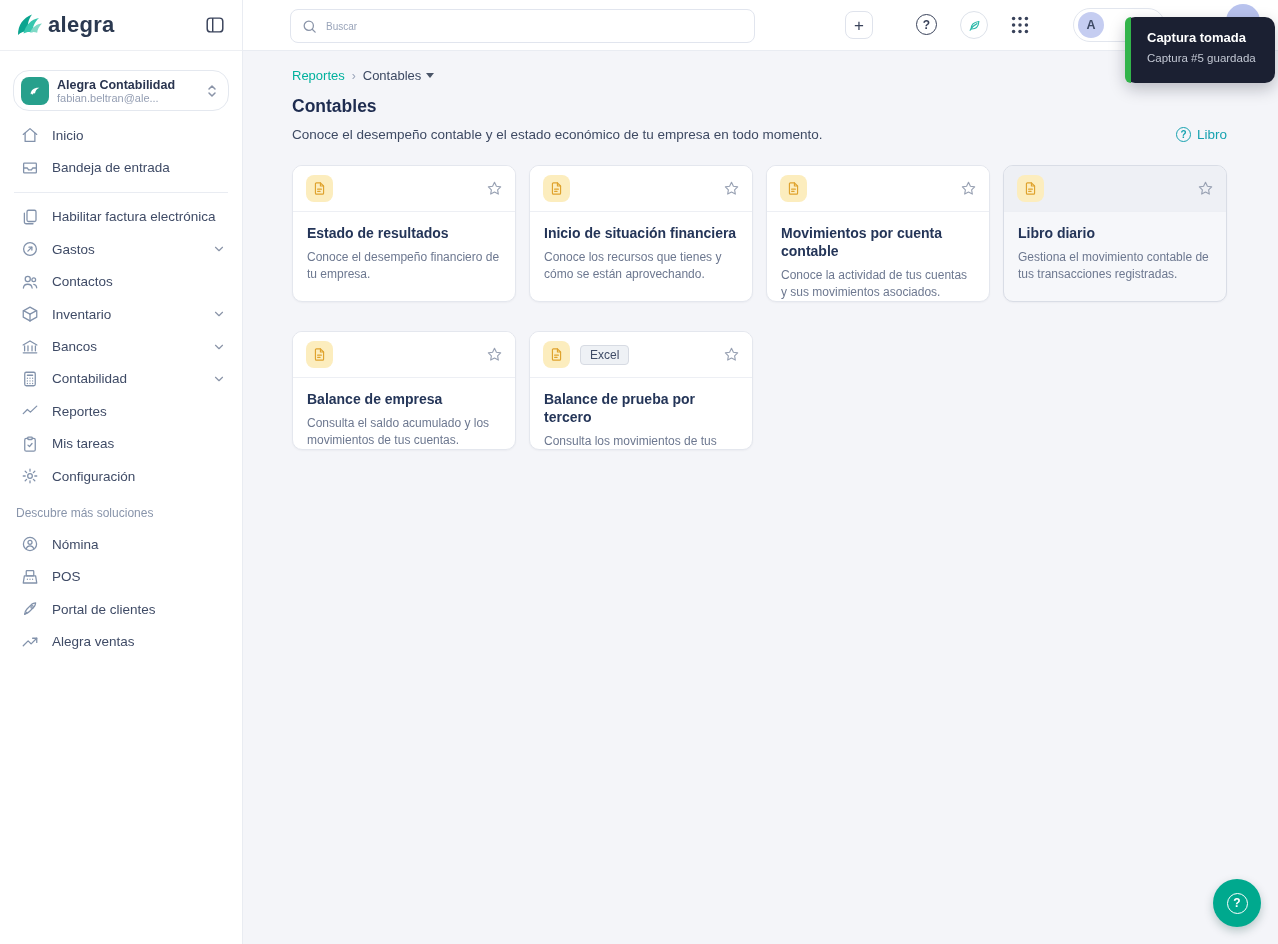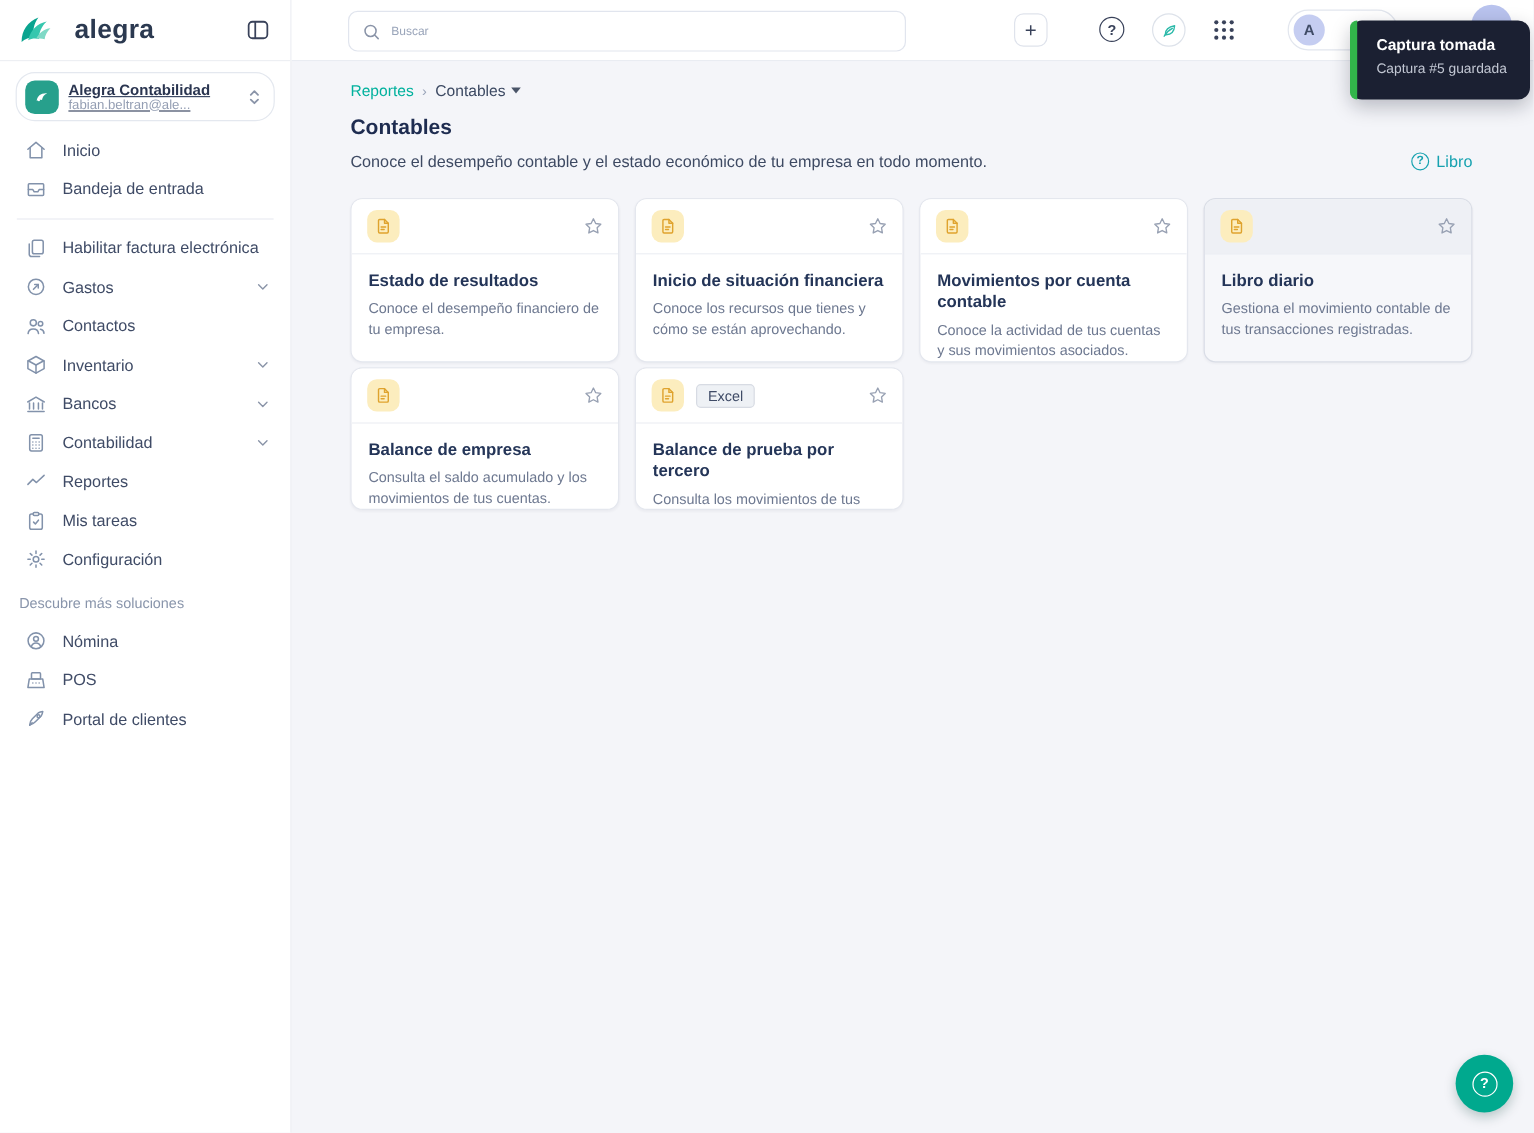--- a/index.html
+++ b/index.html
@@ -15,27 +15,27 @@
 
   
   .sidebar {
     position:absolute; left:0; top:0; width:243px; height:944px;
     background:#ffffff; border-right:1px solid #e9ecf2; z-index:2;
   }
   .logo-row {
     height:51px; display:flex; align-items:center;
     padding:0 16px 0 14px; border-bottom:1px solid #edeff3;
   }
-  .logo { display:flex; align-items:center; gap:18px; }
+  .logo { display:flex; align-items:center; gap:4px; }
   .logo-text { font-size:22px; font-weight:600; color:#2b3950; letter-spacing:.3px; }
   .collapse-btn { margin-left:auto; display:flex; cursor:pointer; }
 
   .ws-box {
-    margin:9px 13px 0 13px; height:41px; border:1px solid #e4e8ef; border-radius:16px;
-    display:flex; align-items:center; padding:0 10px 0 7px; cursor:pointer; background:#fff;text-decoration:underline;
+    margin:19px 13px 0 13px; height:41px; border:1px solid #e4e8ef; border-radius:16px;
+    display:flex; align-items:center; padding:0 10px 0 7px; cursor:pointer; background:#fff;
   }
   .ws-avatar {
     width:28px; height:28px; border-radius:8px; background:#27a08c;
     display:flex; align-items:center; justify-content:center; flex:none;
   }
   .ws-texts { margin-left:8px; min-width:0; }
   .ws-name { font-size:12.5px; font-weight:700; color:#2a3550; white-space:nowrap; }
   .ws-email { font-size:11px; color:#949eb3; white-space:nowrap; }
   .ws-caret { margin-left:auto; color:#8a94a8; }
 
@@ -134,21 +134,21 @@
   .ayuda-q {
     width:15px; height:15px; border:1.4px solid #17a2b0; border-radius:50%;
     display:inline-flex; align-items:center; justify-content:center;
     font-size:10px; font-weight:700; color:#17a2b0;
   }
 
   
   .cards {
     position:absolute; left:49px; top:114px;
     display:grid; grid-template-columns:repeat(4, 224px);
-    grid-template-rows:137px 119px; gap:4px 13px;
+    grid-template-rows:137px 119px; gap:29px 13px;
   }
   .card {
     background:#ffffff; border:1px solid #e4e7ee; border-radius:10px;
     display:flex; flex-direction:column; cursor:pointer; overflow:hidden;
     box-shadow:0 1px 2px rgba(16,24,40,.04);
   }
   .card-band {
     height:46px; flex:none; display:flex; align-items:center;
     padding:0 12px 0 13px; border-bottom:1px solid #edeff4; background:#fff;
   }
@@ -378,20 +378,29 @@
       </li>
       <li class="item">
         <span class="nav-icon">
           <svg width="18" height="18" viewBox="0 0 24 24" fill="none" stroke="currentColor" stroke-width="1.7" stroke-linecap="round" stroke-linejoin="round">
               <path d="M5 19c0-3 1-5 3-7l6.5-6.5c2-1.3 5-1.7 5-1.7s-.4 3-1.7 5L11.3 15.3c-2 2-3.8 3-6.3 3.7z"></path>
               <circle cx="14.8" cy="9.2" r="1.6"></circle>
               <path d="M5 19l2.7-2.7"></path>
             </svg>
         </span>
         <span class="lbl">Portal de clientes</span>
+      </li>
+      <li class="item">
+        <span class="nav-icon">
+          <svg width="18" height="18" viewBox="0 0 24 24" fill="none" stroke="currentColor" stroke-width="1.7" stroke-linecap="round" stroke-linejoin="round">
+              <polyline points="3 17 9.5 10.5 13.5 14.5 21 7"></polyline>
+              <polyline points="15.5 7 21 7 21 12.5"></polyline>
+            </svg>
+        </span>
+        <span class="lbl">Alegra ventas</span>
       </li>
     </ul>
   </aside>
 
   <header class="topbar">
     <div class="search-wrap">
       <span>
         <svg width="17" height="17" viewBox="0 0 24 24" fill="none" stroke="#8a94a8" stroke-width="1.8" stroke-linecap="round">
             <circle cx="11" cy="11" r="6.5"></circle>
             <path d="M20 20l-4.2-4.2"></path>

